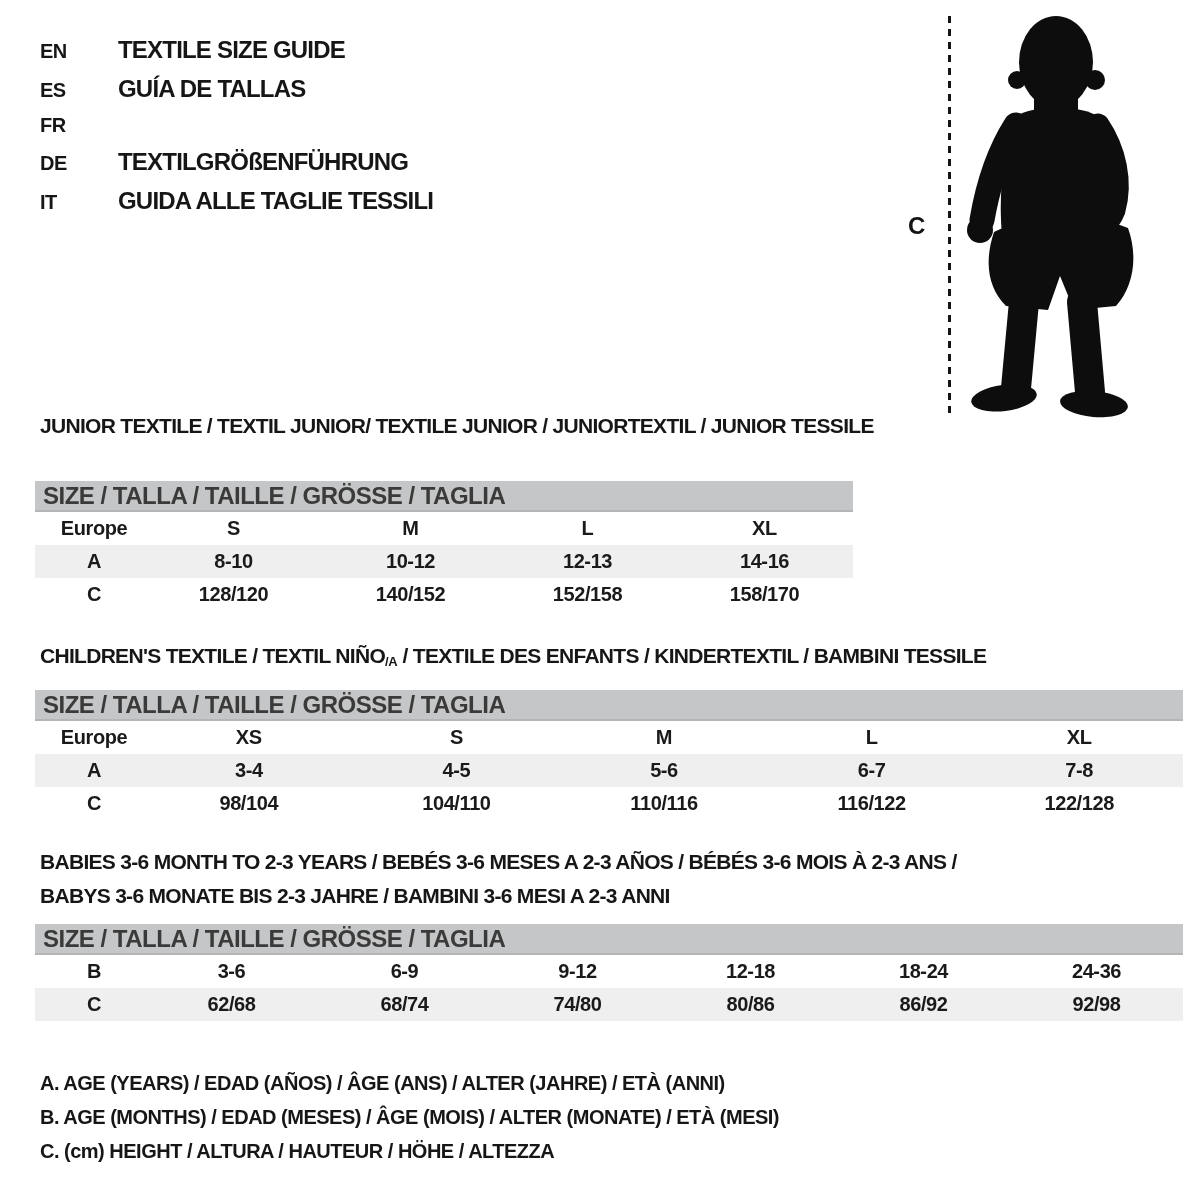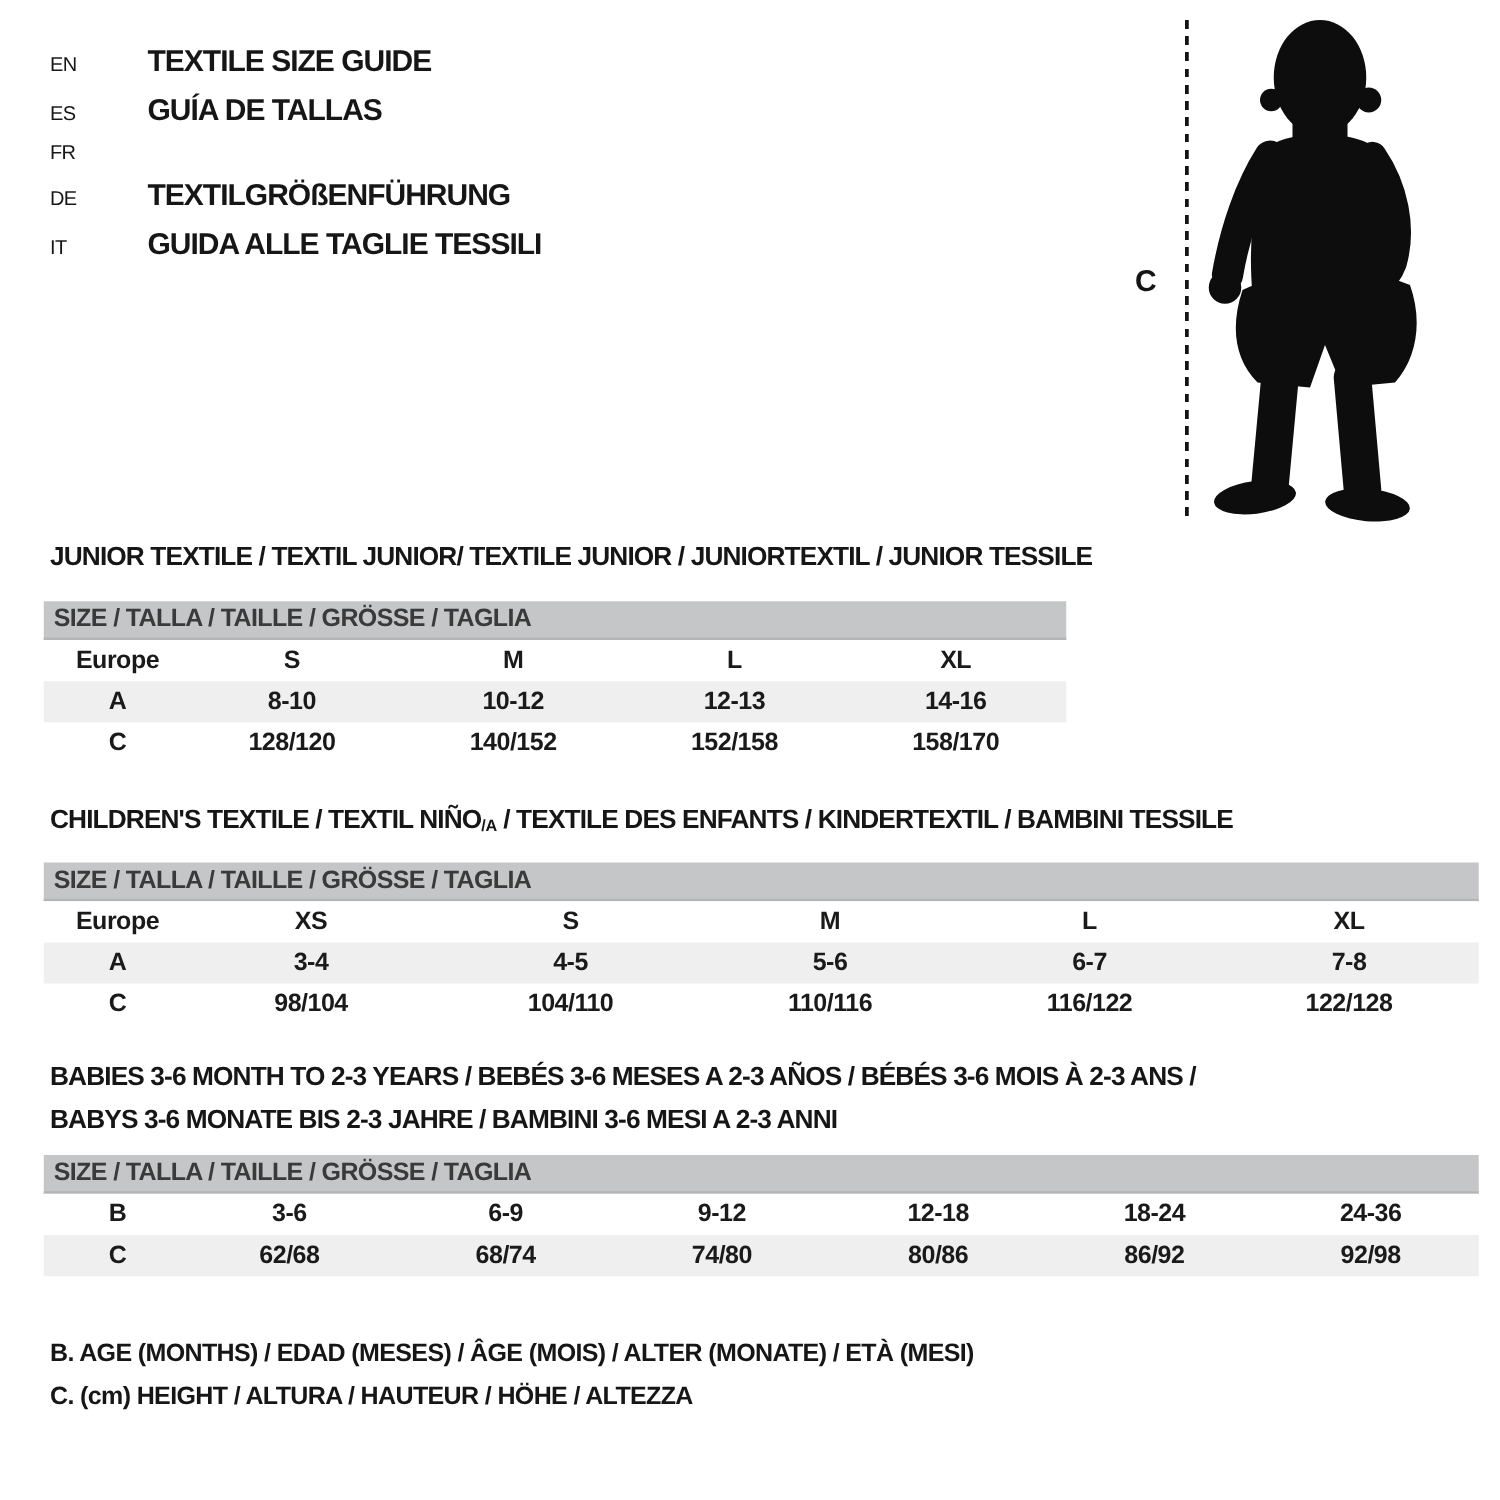--- a/index.html
+++ b/index.html
@@ -15,21 +15,21 @@
     background:#ffffff; overflow:hidden;
   }
 
   
   .lang-block {
     position:absolute; left:40px; top:36px;
     display:flex; flex-direction:column; gap:11px;
   }
   .lang-row { display:flex; align-items:baseline; }
   .lang-code {
-    width:78px; font-weight:normal; font-size:16px;
+    width:78px; font-weight:bold; font-size:20px;
     letter-spacing:-0.5px; color:#161616;
   }
   .lang-title {
     font-weight:bold; font-size:24px;
     letter-spacing:-0.8px; color:#161616; white-space:nowrap;text-align:center;
   }
 
   
   .dashed-line {
     position:absolute; left:948px; top:16px; width:3px; height:400px;
@@ -44,38 +44,38 @@
     position:absolute; left:960px; top:10px;
     width:185px; height:408px;
   }
 
   
   .section-title {
     position:absolute; left:40px;
     font-weight:bold; font-size:21px; letter-spacing:-0.7px;
     color:#161616; white-space:nowrap;
   }
-  #junior-title   { top:434px; }
+  #junior-title   { top:414px; }
   #children-title { top:644px; }
   #babies-title-1 { top:850px; }
   #babies-title-2 { top:884px; }
   .subscript { font-size:13px; position:relative; top:3px; letter-spacing:-0.3px; }
 
   
   .size-table { position:absolute; left:35px; }
   #junior-table   { top:481px; width:818px;  }
   #children-table { top:690px; width:1148px; }
   #babies-table   { top:924px; width:1148px; }
 
   .tbl-header {
     height:31px; background:#c5c6c7;
     border-bottom:2px solid #b4b5b7;
     display:flex; align-items:center;
     padding-left:8px;
-    font-weight:bold; font-size:20px; letter-spacing:-0.5px;
+    font-weight:bold; font-size:24px; letter-spacing:-0.5px;
     color:#3a3a3a; white-space:nowrap; overflow:hidden;
   }
   .tbl-row {
     display:grid; height:33px; align-items:center;
     font-weight:bold; font-size:20px; letter-spacing:-0.4px;
     color:#1a1a1a; background:#ffffff;
   }
   .tbl-row.shaded { background:#efefef; }
   .cols-4 { grid-template-columns:110px repeat(4,1fr); }
   .cols-5 { grid-template-columns:110px repeat(5,1fr); }
@@ -220,17 +220,18 @@
       <span class="cell">62/68</span>
       <span class="cell">68/74</span>
       <span class="cell">74/80</span>
       <span class="cell">80/86</span>
       <span class="cell">86/92</span>
       <span class="cell">92/98</span>
     </div>
   </div>
 
   <footer class="legend-block">
+    <div class="legend-line">A. AGE (YEARS) / EDAD (AÑOS) / ÂGE (ANS) / ALTER (JAHRE) / ETÀ (ANNI)</div>
     <div class="legend-line">B. AGE (MONTHS) / EDAD (MESES) / ÂGE (MOIS) / ALTER (MONATE) / ETÀ (MESI)</div>
     <div class="legend-line">C. (cm) HEIGHT / ALTURA / HAUTEUR / HÖHE / ALTEZZA</div>
   </footer>
 
 </div>
 
 </body></html>

